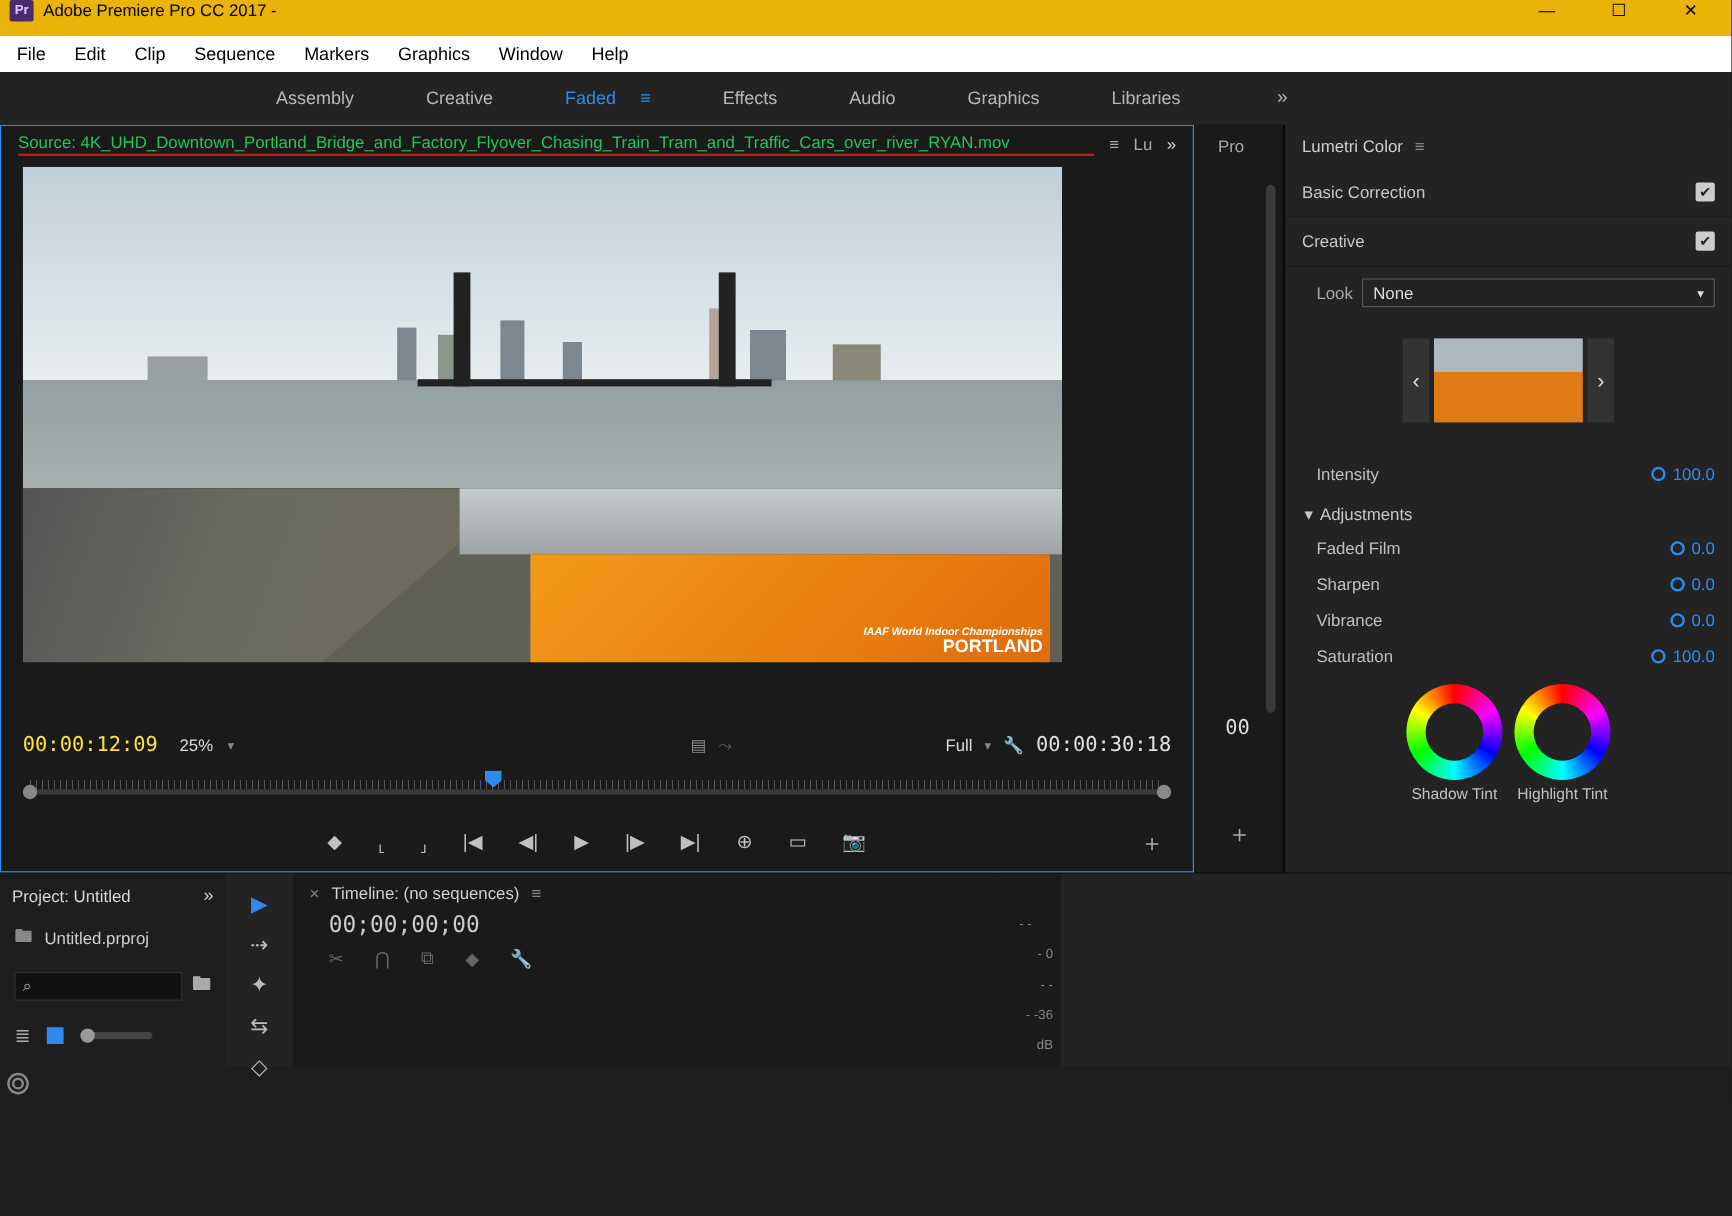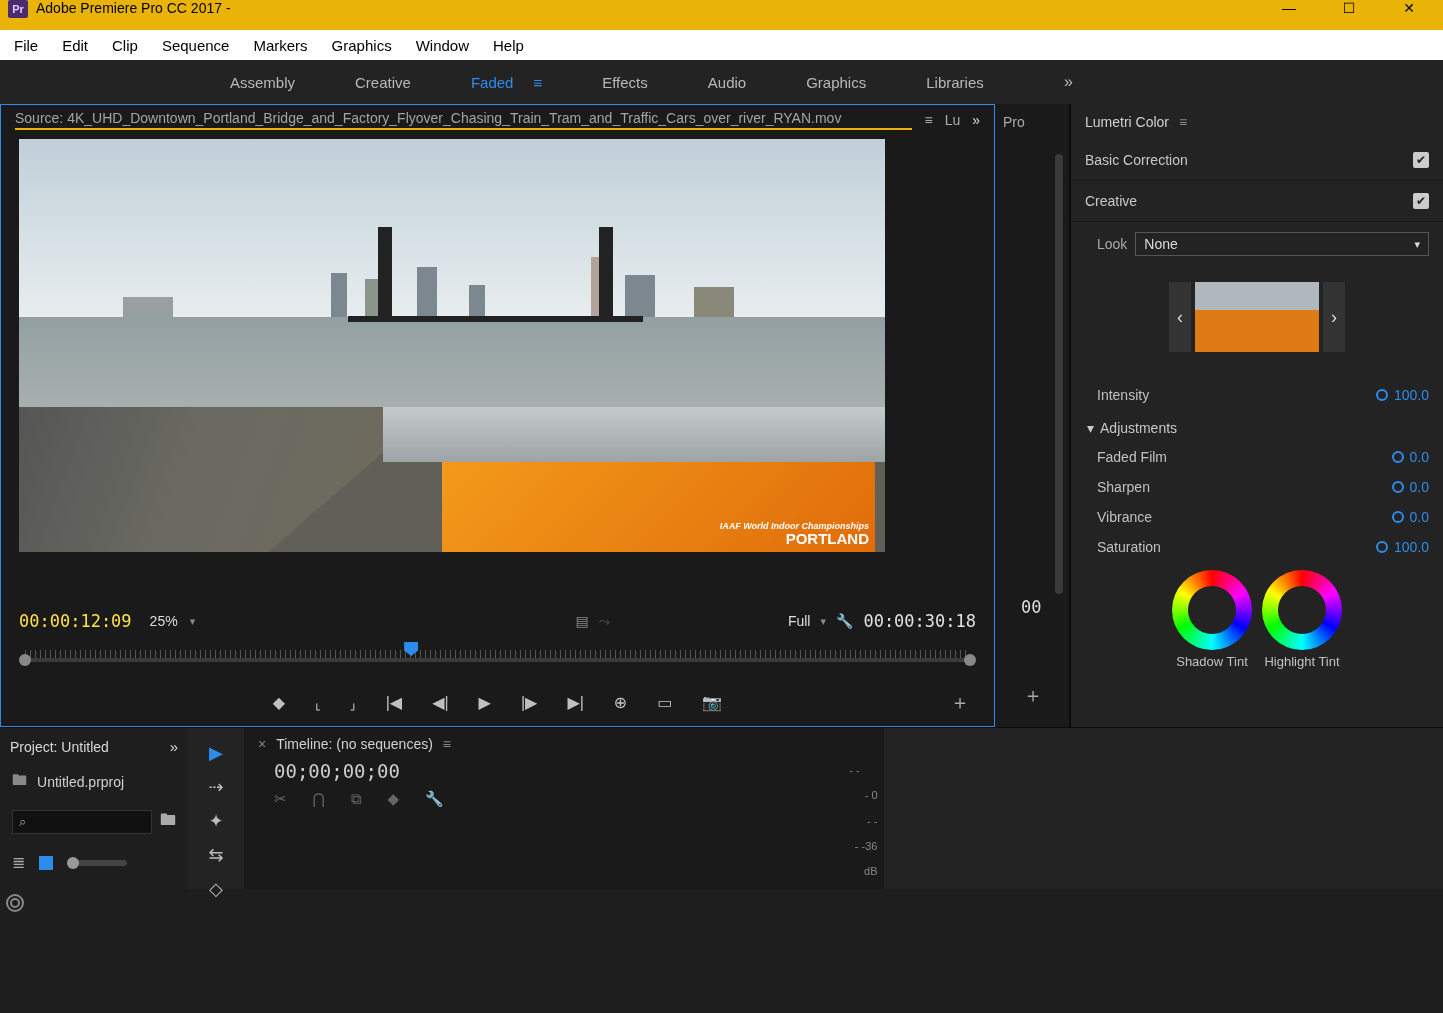--- a/index.html
+++ b/index.html
@@ -13,21 +13,21 @@
 .menubar { background: #fff; height: 30px; display: flex; align-items: center; gap: 4px; padding: 0 4px; color: #000; font-size: 15px; }
 .menubar span { padding: 2px 10px; }
 .workspace-bar { background: #232323; height: 44px; display: flex; align-items: center; padding-left: 230px; gap: 60px; font-size: 15px; color: #b8b8b8; position: relative; }
 .workspace-bar .ws { padding: 4px 0; }
 .workspace-bar .ws.active { color: #2d8ceb; }
 .ws-menu-icon { color: #2d8ceb; font-size: 15px; margin-left: -40px; }
 .ws-overflow { position: absolute; right: 370px; font-size: 16px; }
 .main { display: flex; height: 623px; }
 .source-panel { width: 995px; border: 1px solid #2d8ceb; background: #1a1a1a; display: flex; flex-direction: column; }
 .source-tabs { height: 30px; display: flex; align-items: center; padding: 0 14px; gap: 12px; font-size: 14px; }
-.source-tabs .tabname { color: #a3a3a3; white-space: nowrap; overflow: hidden; text-overflow: ellipsis; flex: 1; border-bottom: 2px solid #eab308; padding-bottom: 2px; }
+.source-tabs .tabname { color: #22c55e; white-space: nowrap; overflow: hidden; text-overflow: ellipsis; flex: 1; border-bottom: 2px solid #b91c1c; padding-bottom: 2px; }
 .video-area { padding: 4px 18px; flex: 1; display: flex; justify-content: flex-start; }
 .video-frame { width: 866px; height: 413px; position: relative; overflow: hidden; }
 .sky { height: 43%; background: linear-gradient(#c0cfd8,#d8e2e6 60%,#e8ecee); position: relative; }
 .skyline { position: absolute; bottom: 0; left: 0; right: 0; height: 60px; }
 .bld { position: absolute; bottom: 0; background: #7c8790; }
 .water { height: 22%; background: linear-gradient(#93a0a2,#a8b0af); }
 .land { height: 35%; background: #606058; position: relative; }
 .bldg-grey { position: absolute; top: 0; right: 0; width: 58%; height: 38%; background: linear-gradient(#c5cacc,#9ea3a5); }
 .billboard { position: absolute; top: 38%; right: 10px; width: 50%; height: 62%; background: linear-gradient(135deg,#f39a1a,#e06c0a); display: flex; align-items: flex-end; justify-content: flex-end; padding: 6px; }
 .billboard .btxt { color: #fff; font-weight: bold; font-size: 15px; line-height: 1; text-align: right; }
@@ -49,21 +49,21 @@
 .track { position: absolute; left: 24px; right: 24px; top: 22px; height: 4px; background: #3a3a3a; border-radius: 2px; }
 .ticks { position: absolute; left: 24px; right: 24px; top: 14px; height: 10px; background: repeating-linear-gradient(90deg,#555 0,#555 1px,transparent 1px,transparent 5px); }
 .playhead-s { position: absolute; top: 6px; left: 40.6%; width: 14px; height: 14px; background: #2d8ceb; clip-path: polygon(0 0,100% 0,100% 60%,50% 100%,0 60%); }
 .endpt { position: absolute; top: 18px; width: 12px; height: 12px; border-radius: 50%; background: #888; }
 .endpt.l { left: 18px; } .endpt.r { right: 18px; }
 .transport { height: 48px; display: flex; align-items: center; justify-content: center; gap: 30px; position: relative; }
 .transport .tb { color: #c0c0c0; font-size: 16px; }
 .transport .add { position: absolute; right: 24px; font-size: 20px; color: #aaa; }
 .right-strip { width: 75px; background: #1a1a1a; border-right: 1px solid #0a0a0a; position: relative; }
 .right-strip .scroll { position: absolute; right: 6px; top: 50px; width: 8px; height: 440px; background: #3a3a3a; border-radius: 4px; }
-.right-strip .piece { position: absolute; left: 8px; font-size: 14px; color: #aaa; }
+.right-strip .piece { position: absolute; left: 20px; font-size: 14px; color: #aaa; }
 .right-strip .add2 { position: absolute; bottom: 18px; left: 28px; font-size: 20px; color: #aaa; }
 .lumetri { flex: 1; background: #232323; display: flex; flex-direction: column; font-size: 14px; border-left: 1px solid #0a0a0a; }
 .lum-head { padding: 10px 14px; color: #d0d0d0; display: flex; align-items: center; gap: 10px; }
 .lum-master { padding: 8px 14px; color: #2d8ceb; border-bottom: 2px solid #2d8ceb; overflow: hidden; white-space: nowrap; text-overflow: ellipsis; }
 .lum-sec { padding: 12px 14px; display: flex; align-items: center; justify-content: space-between; color: #c8c8c8; border-bottom: 1px solid #1a1a1a; }
 .chk { width: 16px; height: 16px; background: #ccc; display: inline-flex; align-items: center; justify-content: center; color: #222; font-size: 12px; border-radius: 2px; }
 .lum-body { padding: 4px 14px 16px 14px; }
 .look-row { display: flex; align-items: center; gap: 8px; padding: 6px 0 18px 12px; }
 .look-row label { color: #aaa; }
 .look-sel { flex: 1; border: 1px solid #555; padding: 3px 8px; display: flex; align-items: center; justify-content: space-between; color: #ddd; }

